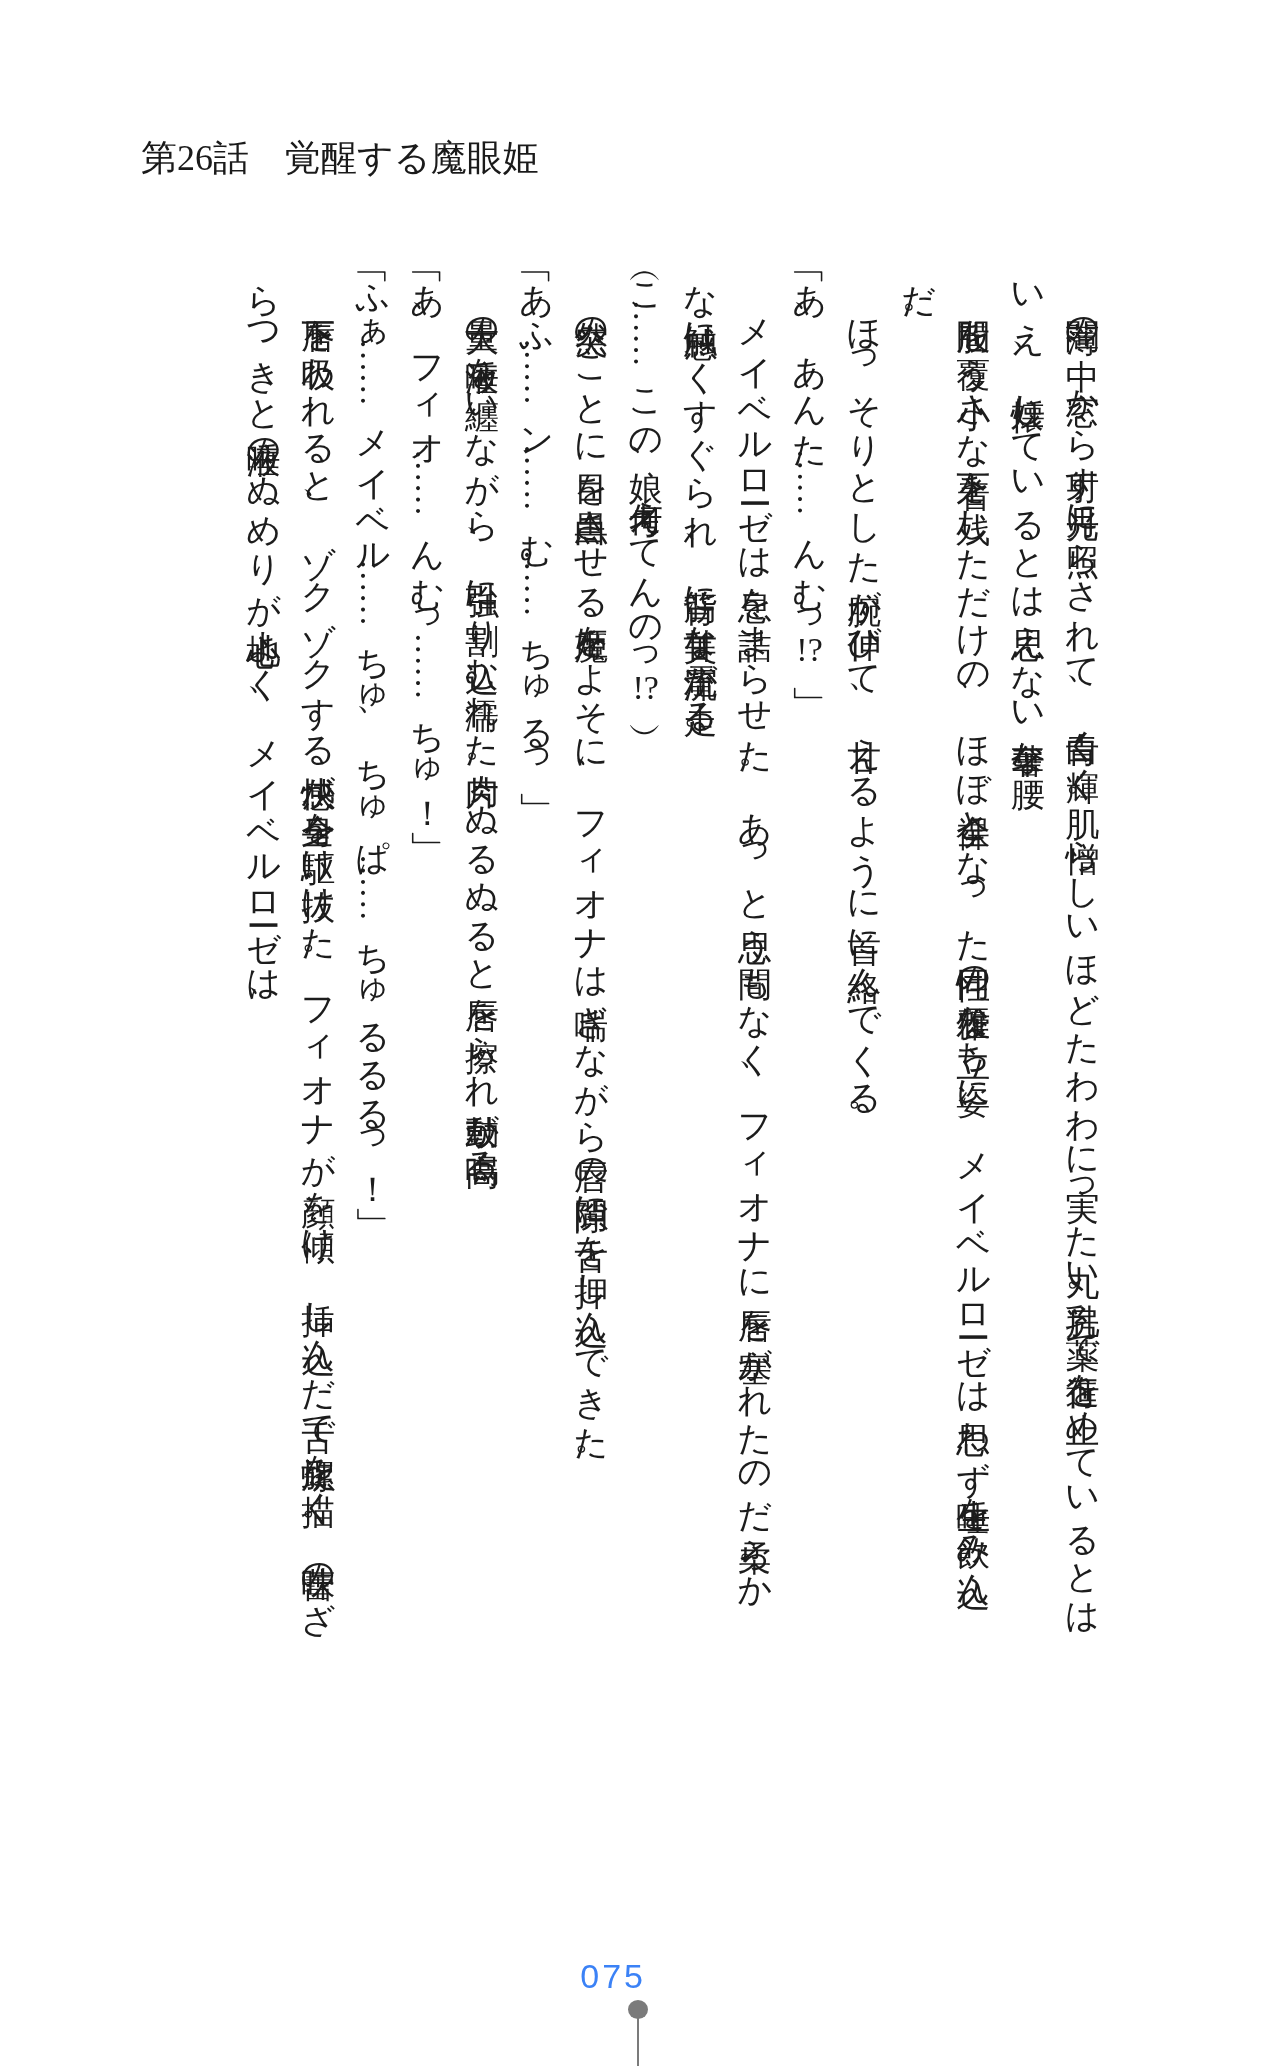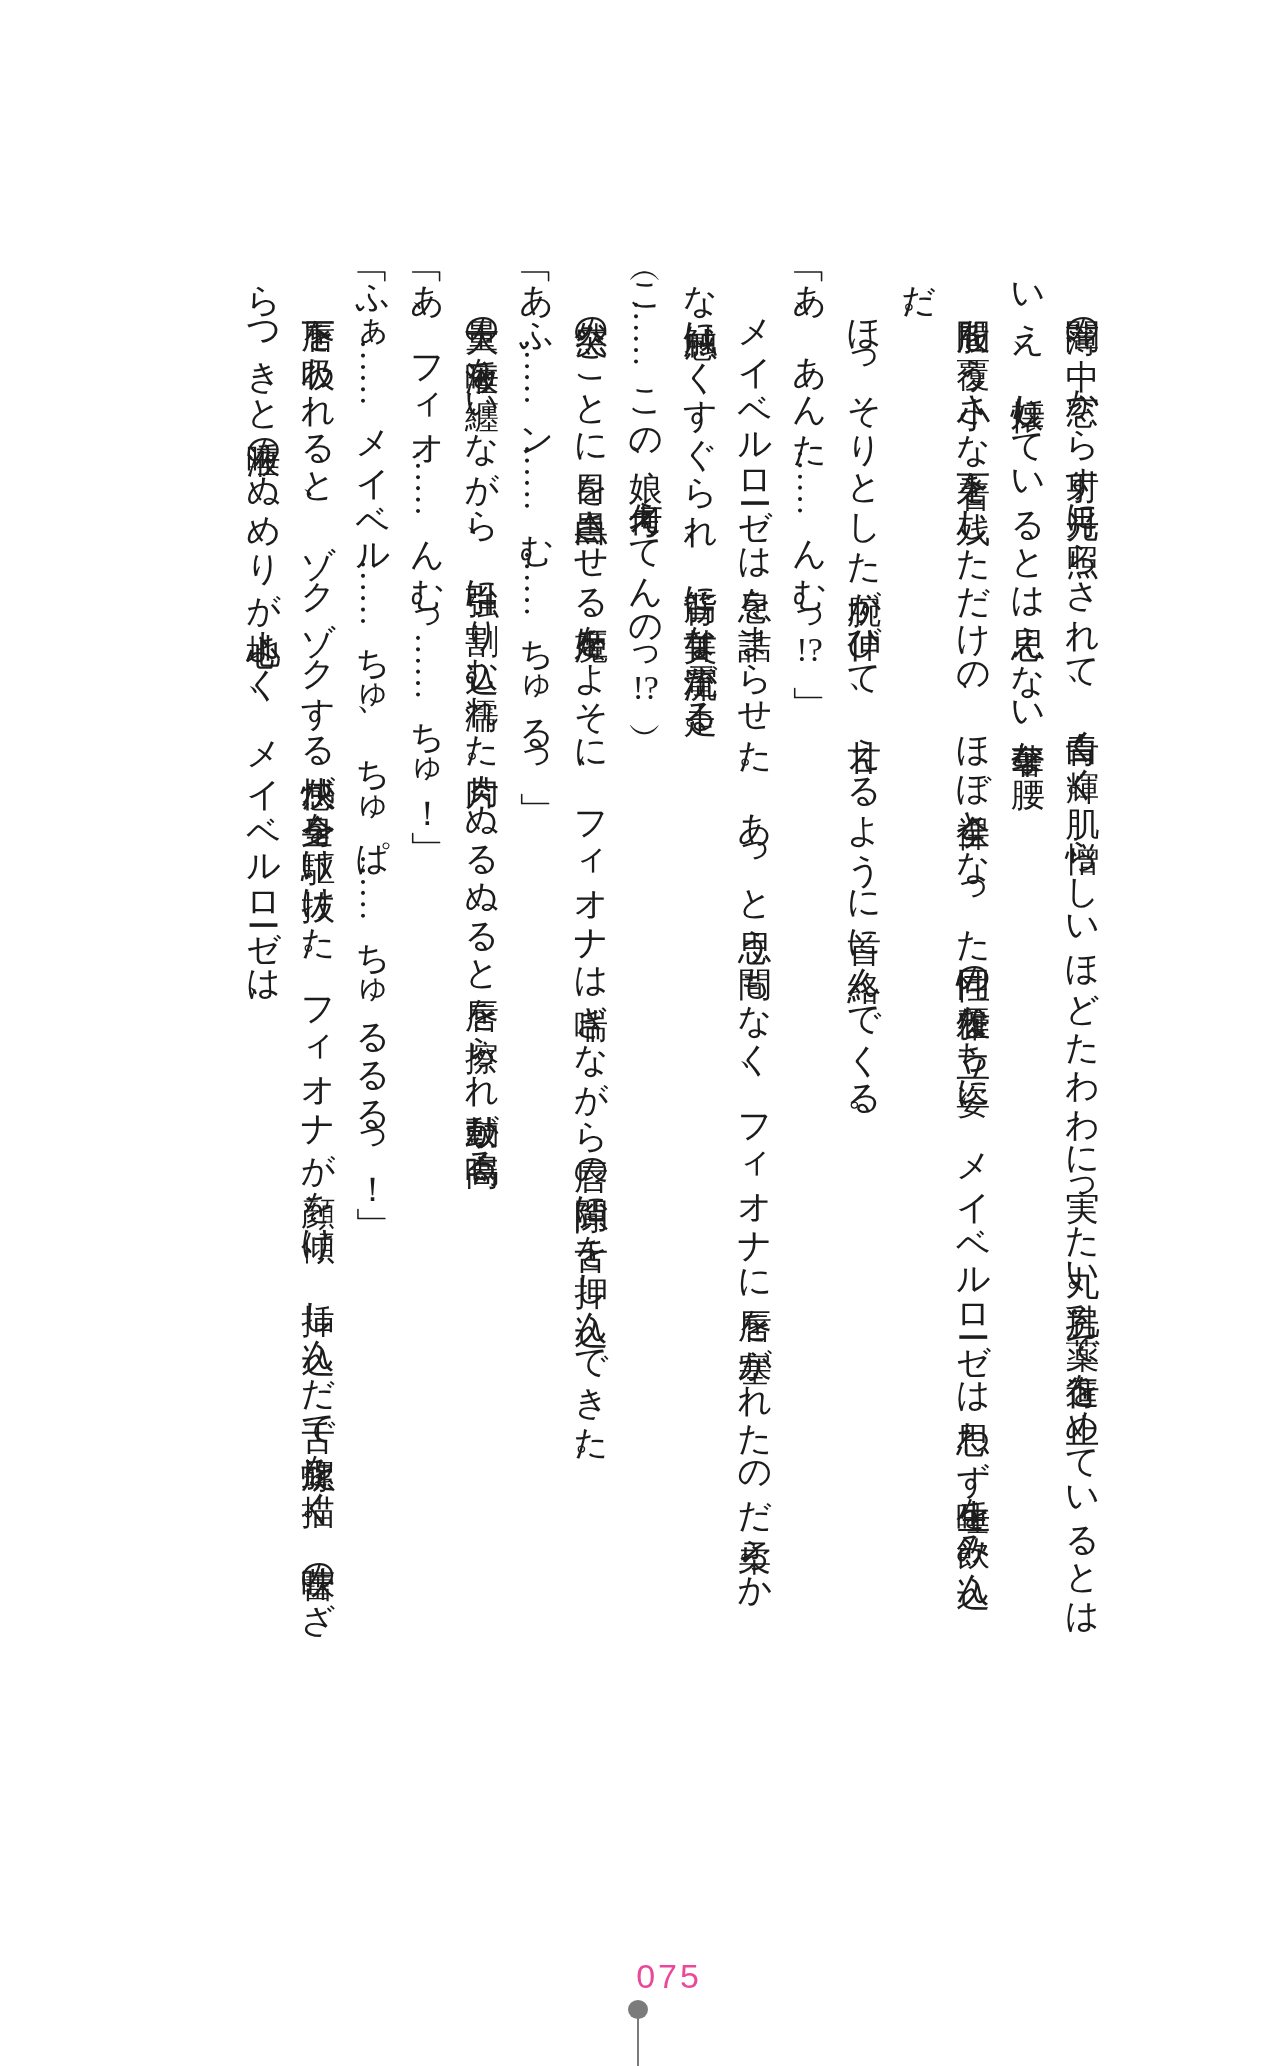--- a/index.html
+++ b/index.html
@@ -35,29 +35,29 @@
   .para.indent { text-indent: 34px; }
   .tcy { text-combine-upright: all; }
   .hang {
     display: inline-block;
     inline-size: 0;
     overflow: visible;
     white-space: nowrap;
   }
   .page-number {
     position: absolute;
-    left: 624px;
+    left: 556px;
     top: 1959px;
     width: 90px;
-    text-align: center;
+    text-align: right;
     font-family: "Liberation Sans", "DejaVu Sans", sans-serif;
     font-size: 34px;
     line-height: 34px;
     letter-spacing: 3px;
-    color: #ec4899;
+    color: #3b82f6;
   }
   .footer-dot {
     position: absolute;
     left: 628px;
     top: 2000px;
     width: 20px;
     height: 19px;
     border-radius: 50%;
     background: #7b7b7b;
   }
@@ -68,20 +68,21 @@
     width: 2px;
     height: 48px;
     background: #7b7b7b;
   }
 </style>
 </head>
 <body>
 
 <div class="page">
 
+  <div class="chapter-header">第26話　覚醒する魔眼姫</div>
 
   <div class="body-text">
     <p class="para indent"><span>薄闇の中、窓から射す月光に照らされて、青白く輝く肌。憎らしいほどたわわに実った丸い乳房。薬で進行を止めているとはいえ、懐妊しているとは思えない華奢な腰。</span></p>
     <p class="para indent"><span>股間を覆う小さな下着を残しただけの、ほぼ全裸となった同性の優雅な立ち姿に、メイベルローゼは思わず生唾を飲み込んだ。</span></p>
     <p class="para indent"><span>ほっそりとした腕が伸びて、甘えるように首に絡んでくる。</span></p>
     <p class="para"><span>「あ、あんた……んむっ</span><span class="tcy">!?</span><span>」</span></p>
     <p class="para indent"><span>メイベルローゼは息を詰まらせた。あっと思う間もなく、フィオナに唇を塞がれたのだ</span><span class="hang">。</span><span>柔らかな感触にくすぐられ、背筋に甘美な電流が走る。</span></p>
     <p class="para"><span>（こ……この娘、何考えてんのっ</span><span class="tcy">!?</span><span>）</span></p>
     <p class="para indent"><span>突然のことに目を白黒させる魔姫をよそに、フィオナは喘ぎながら唇の隙間に舌を押し込んできた。</span></p>
     <p class="para"><span>「あふ……ン……む……ちゅるっ」</span></p>

